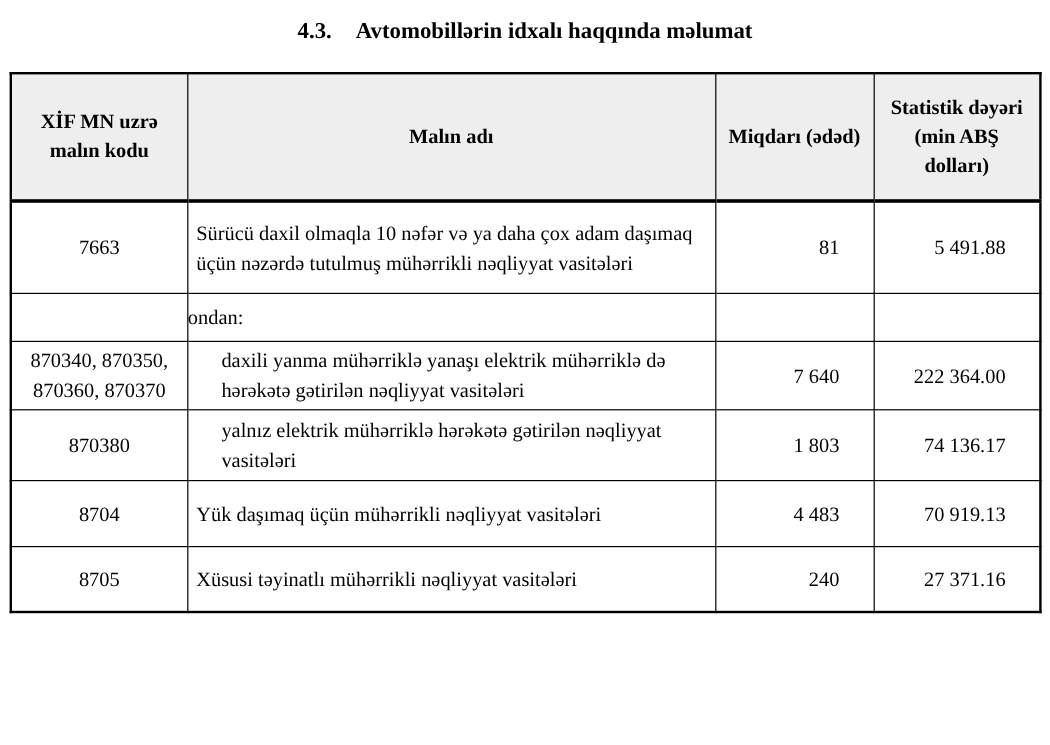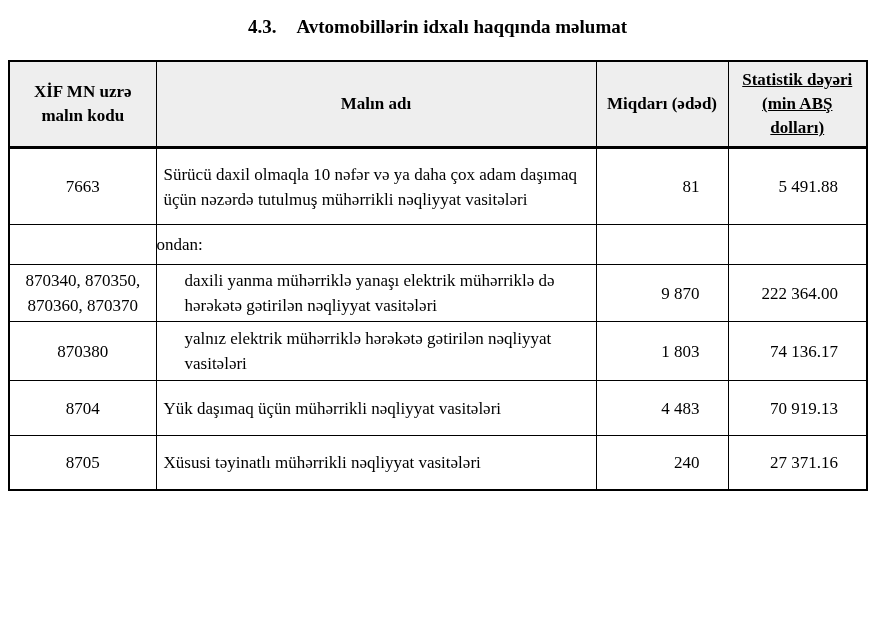--- a/index.html
+++ b/index.html
@@ -41,21 +41,21 @@
   tr.header-row th {
     background: #eeeeee;
     font-weight: bold;
     border-bottom: 3px solid #000;
     line-height: 24px;
     text-align: center;
   }
   th.h-code  { padding: 0 10px; }
   th.h-name  { padding: 0 6px; }
   th.h-qty   { padding: 0 10px; }
-  th.h-value { padding: 6px 13px; text-decoration: underline; }
+  th.h-value { padding: 16px 13px; }
 
   td.cell-code { text-align: center; padding: 0 4px; }
   td.cell-name { text-align: left; padding: 3px 8px 3px 7px; }
   td.cell-num  { text-align: right; padding-right: 28px; white-space: nowrap; }
 
   tr.total-row td.cell-name { padding-left: 52px; }
   .total-main { font-weight: bold; font-size: 18px; display: block; }
   .total-sub  { font-style: italic; font-size: 16px; display: block; padding-left: 43px; }
   tr.total-row td.cell-num { font-weight: bold; font-size: 18px; }
 
@@ -109,21 +109,21 @@
     <tr class="h-r3">
       <td class="cell-code"></td>
       <td class="cell-ondan">ondan:</td>
       <td class="cell-num"></td>
       <td class="cell-num"></td>
     </tr>
 
     <tr class="h-r4">
       <td class="cell-code">870340, 870350, 870360, 870370</td>
       <td class="cell-name indent">daxili yanma mühərriklə yanaşı elektrik mühərriklə də hərəkətə gətirilən nəqliyyat vasitələri</td>
-      <td class="cell-num">9 870</td>
+      <td class="cell-num">7 640</td>
       <td class="cell-num">222 364.00</td>
     </tr>
 
     <tr class="h-r5">
       <td class="cell-code">870380</td>
       <td class="cell-name indent">yalnız elektrik mühərriklə hərəkətə gətirilən nəqliyyat vasitələri</td>
       <td class="cell-num">1 803</td>
       <td class="cell-num">74 136.17</td>
     </tr>
 

